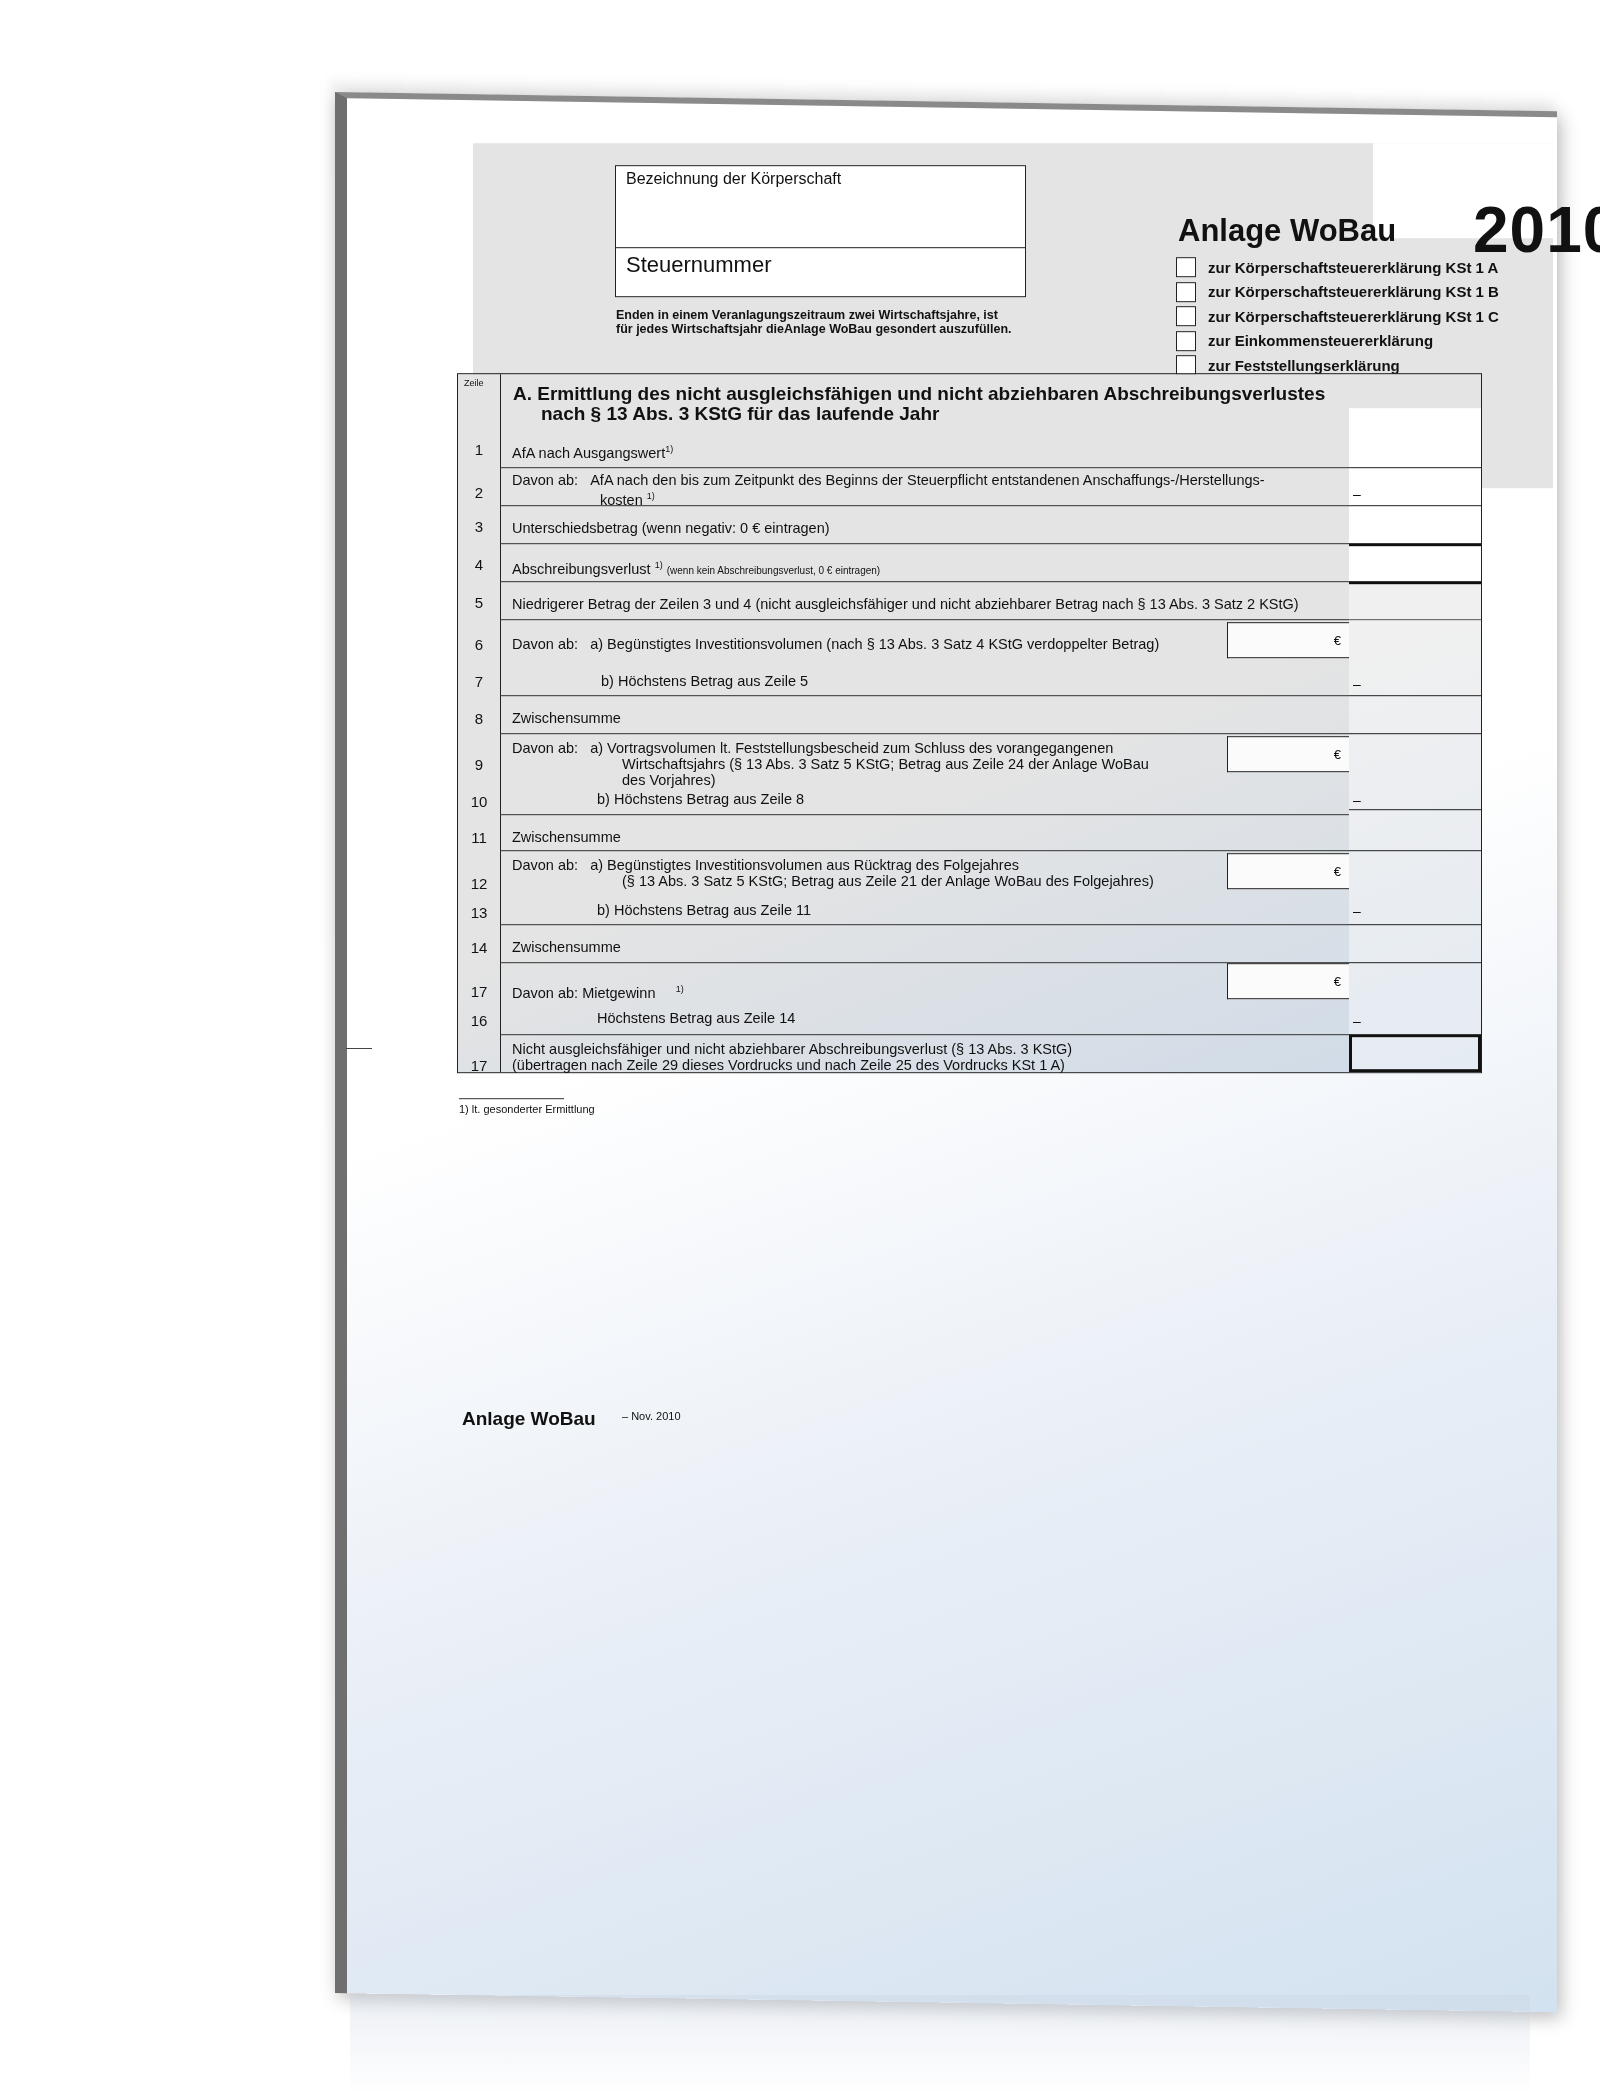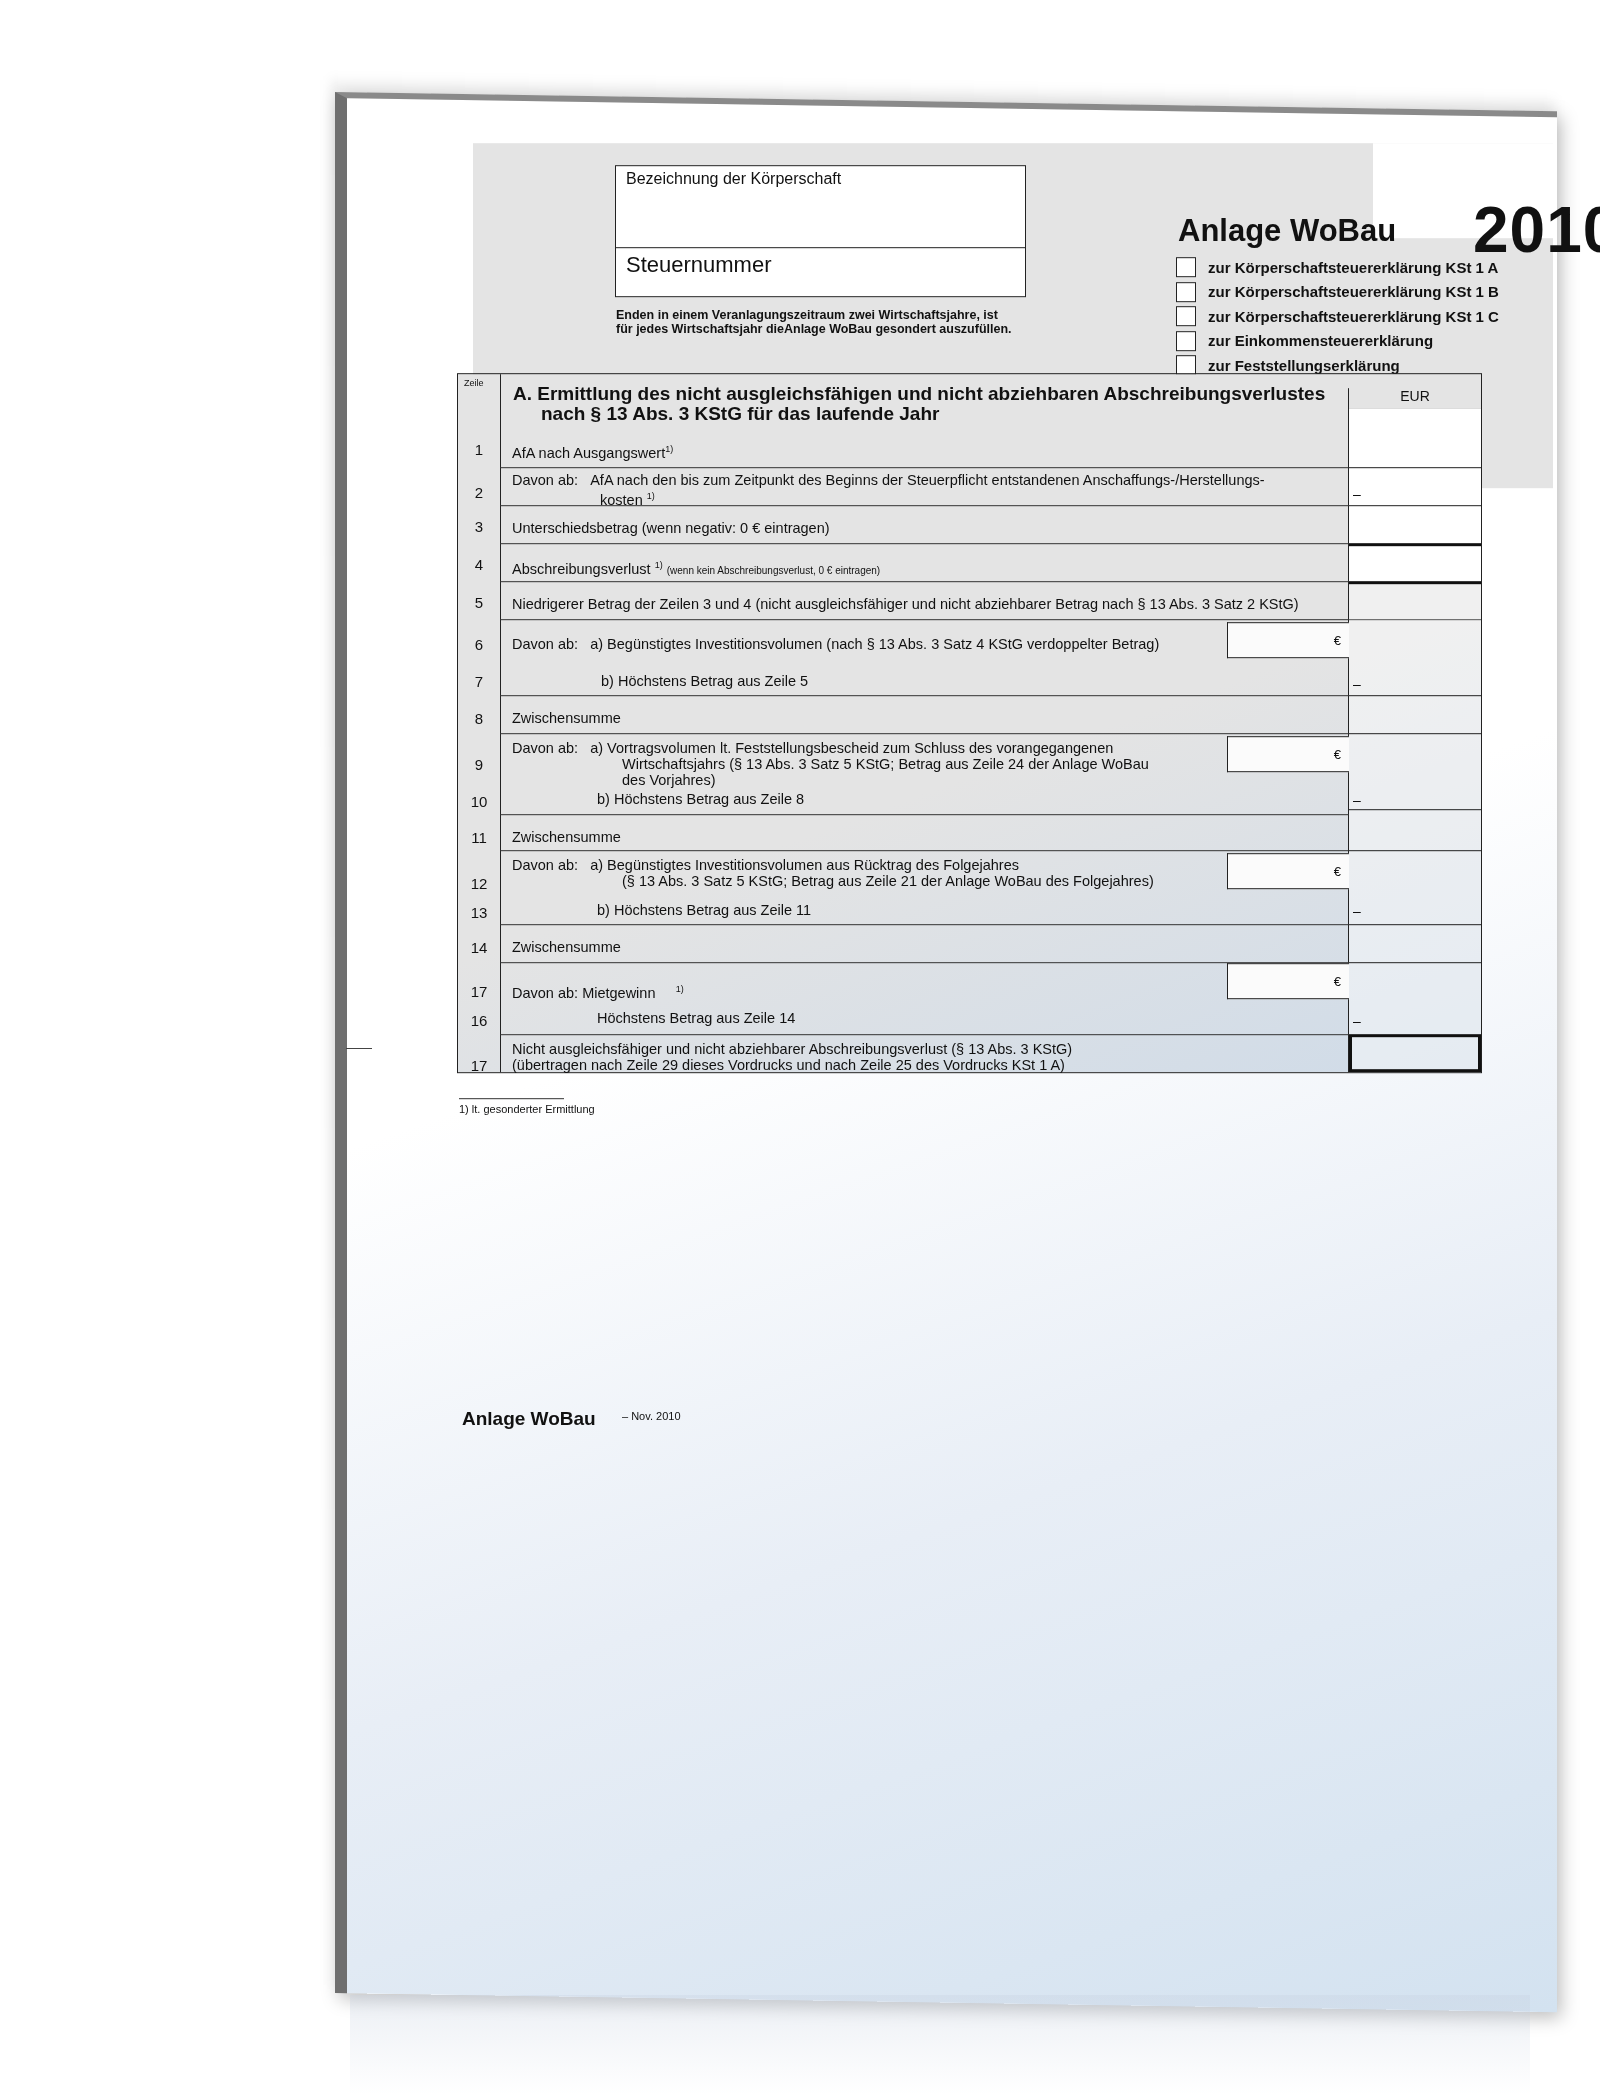--- a/index.html
+++ b/index.html
@@ -138,23 +138,20 @@
   <div class="table" style="height:700px;">
     <div class="zeile-col">
       <div class="zeile-head">Zeile</div>
     </div>
 
     <div class="section-title">
       <div>A. Ermittlung des nicht ausgleichsfähigen und nicht abziehbaren Abschreibungsverlustes</div>
       <div style="padding-left:28px">nach § 13 Abs. 3 KStG für das laufende Jahr</div>
     </div>
 
-    <div class="eur-col">
-      <div class="eur-head">EUR</div>
-    </div>
 
     <div class="row nob" style="top:55px;height:38px;">
       <div class="rownum" style="top:12px">1</div>
       <div class="rowtext" style="top:12px"><span>AfA nach Ausgangswert</span><sup>1)</sup></div>
     </div>
     <div class="eurcell" style="top:34px;height:59px;border-top:none;"></div>
 
     <div class="row" style="top:93px;height:38px;">
       <div class="rownum" style="top:16px">2</div>
       <div class="rowtext" style="top:4px">

